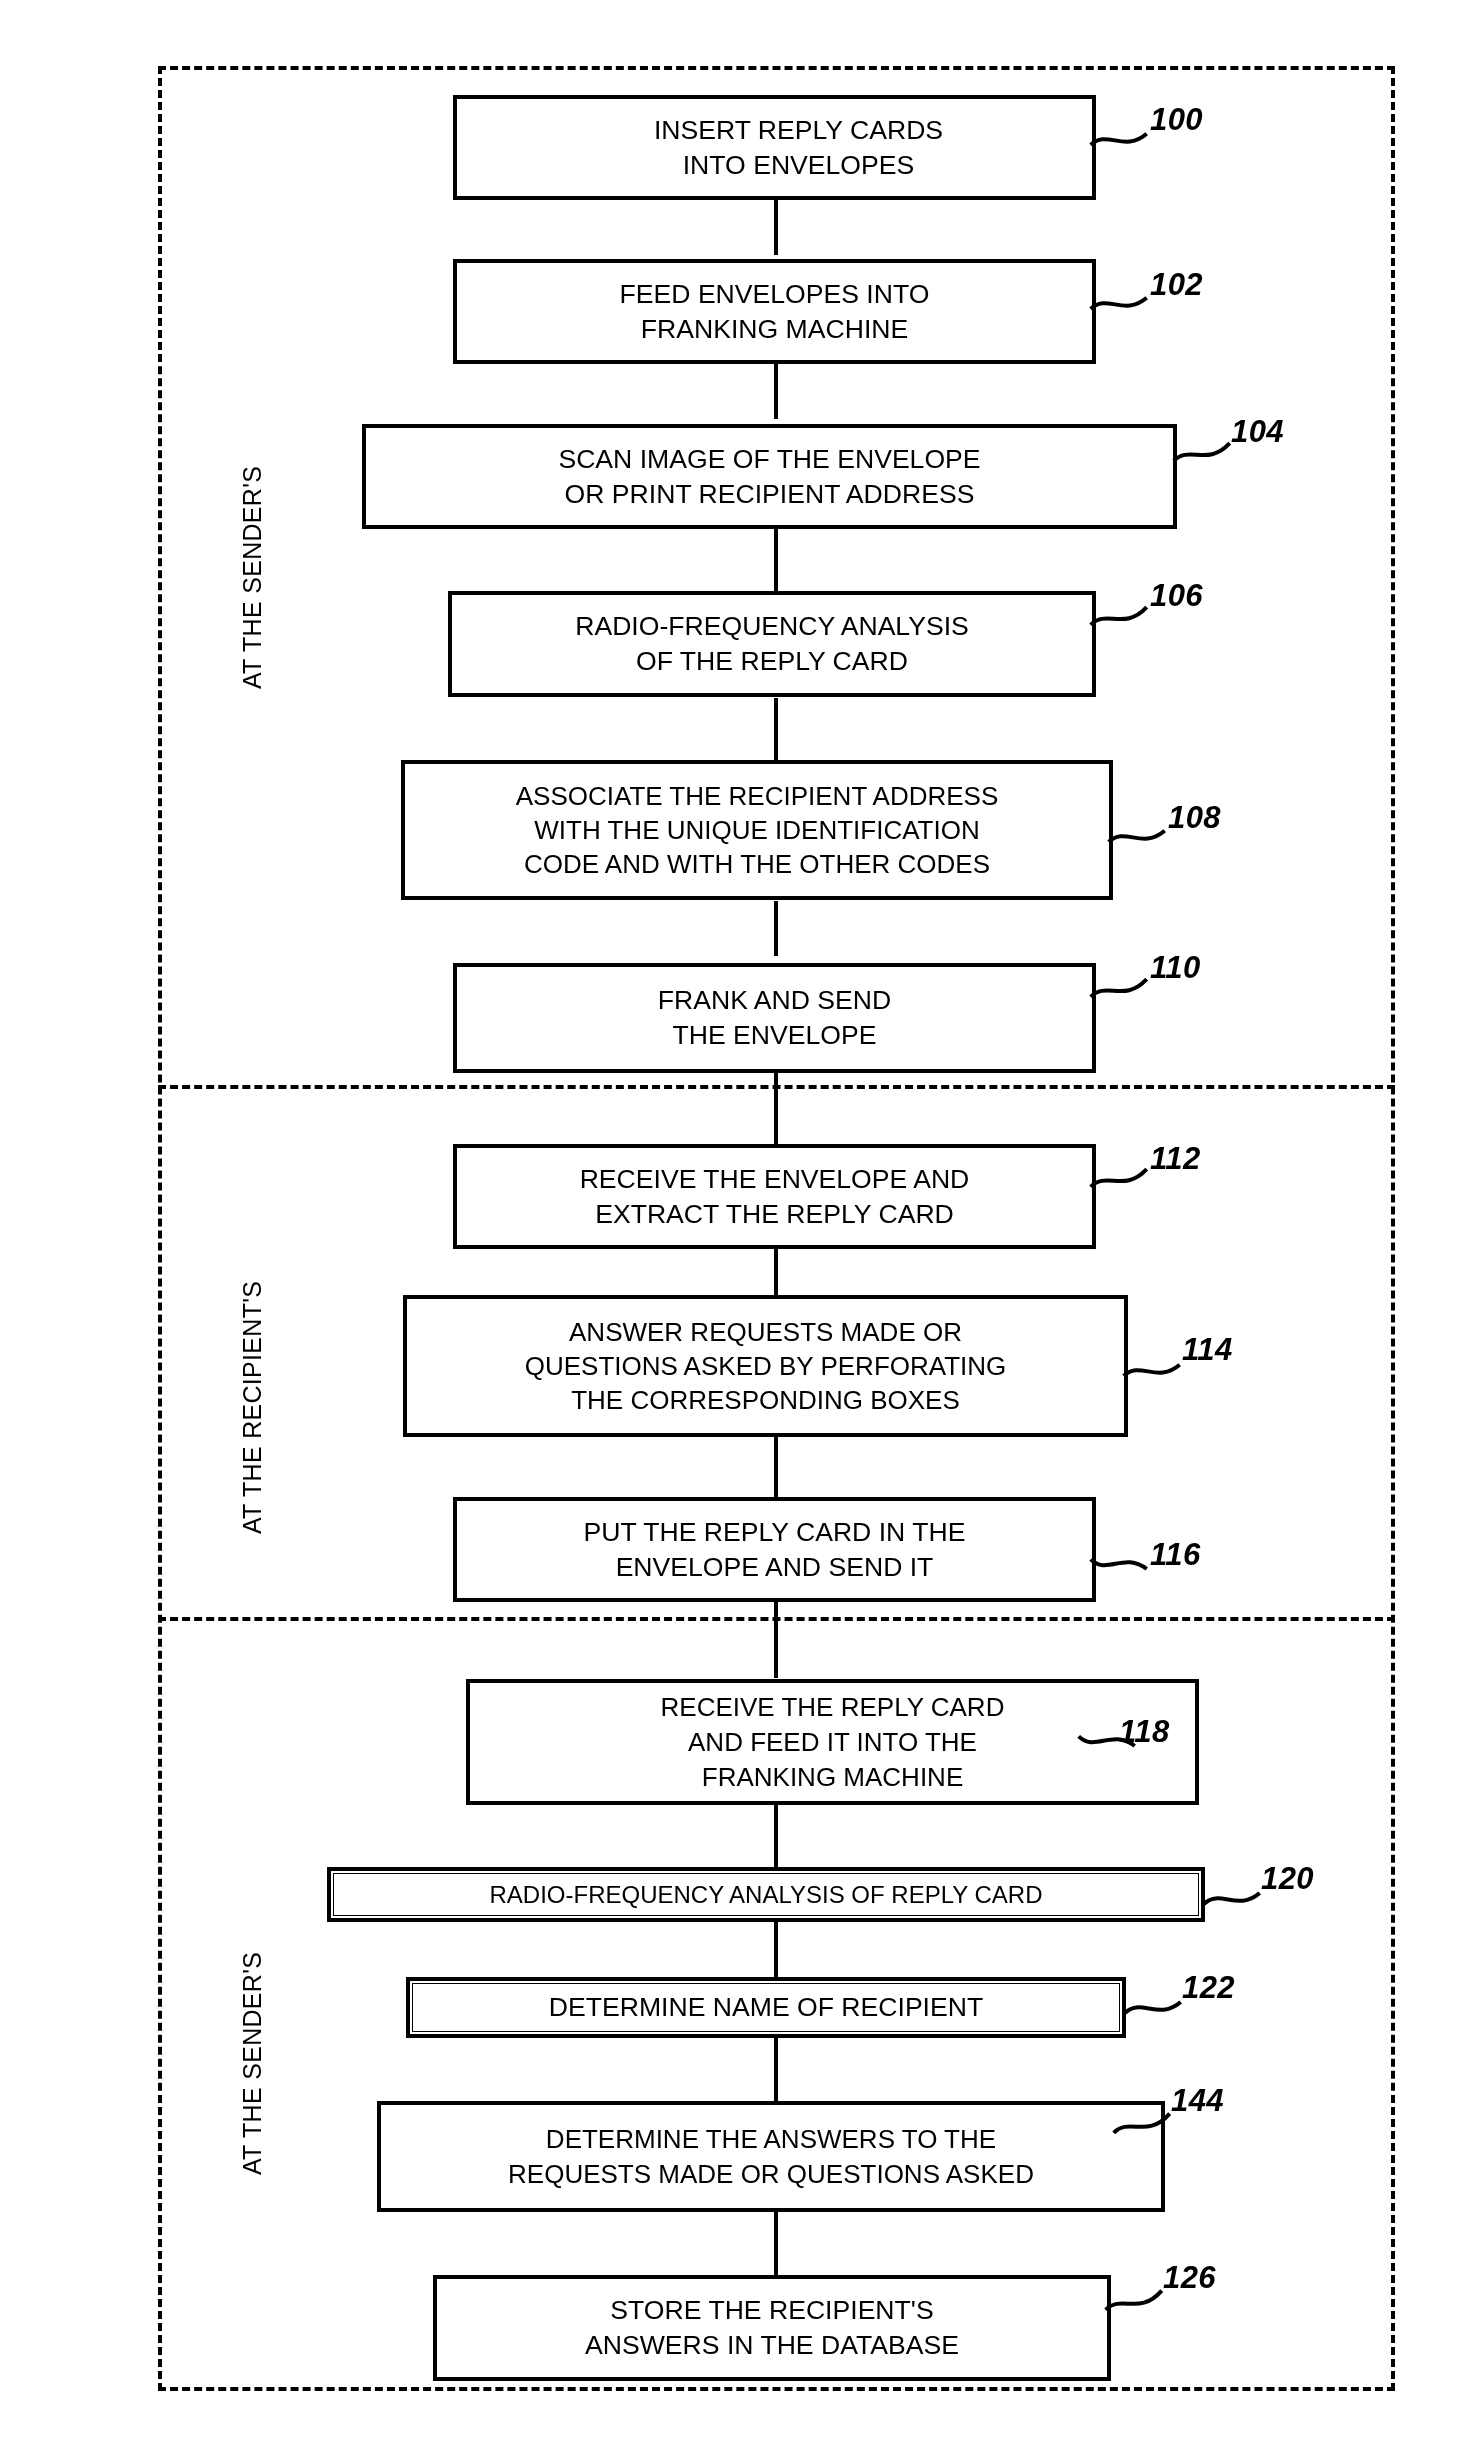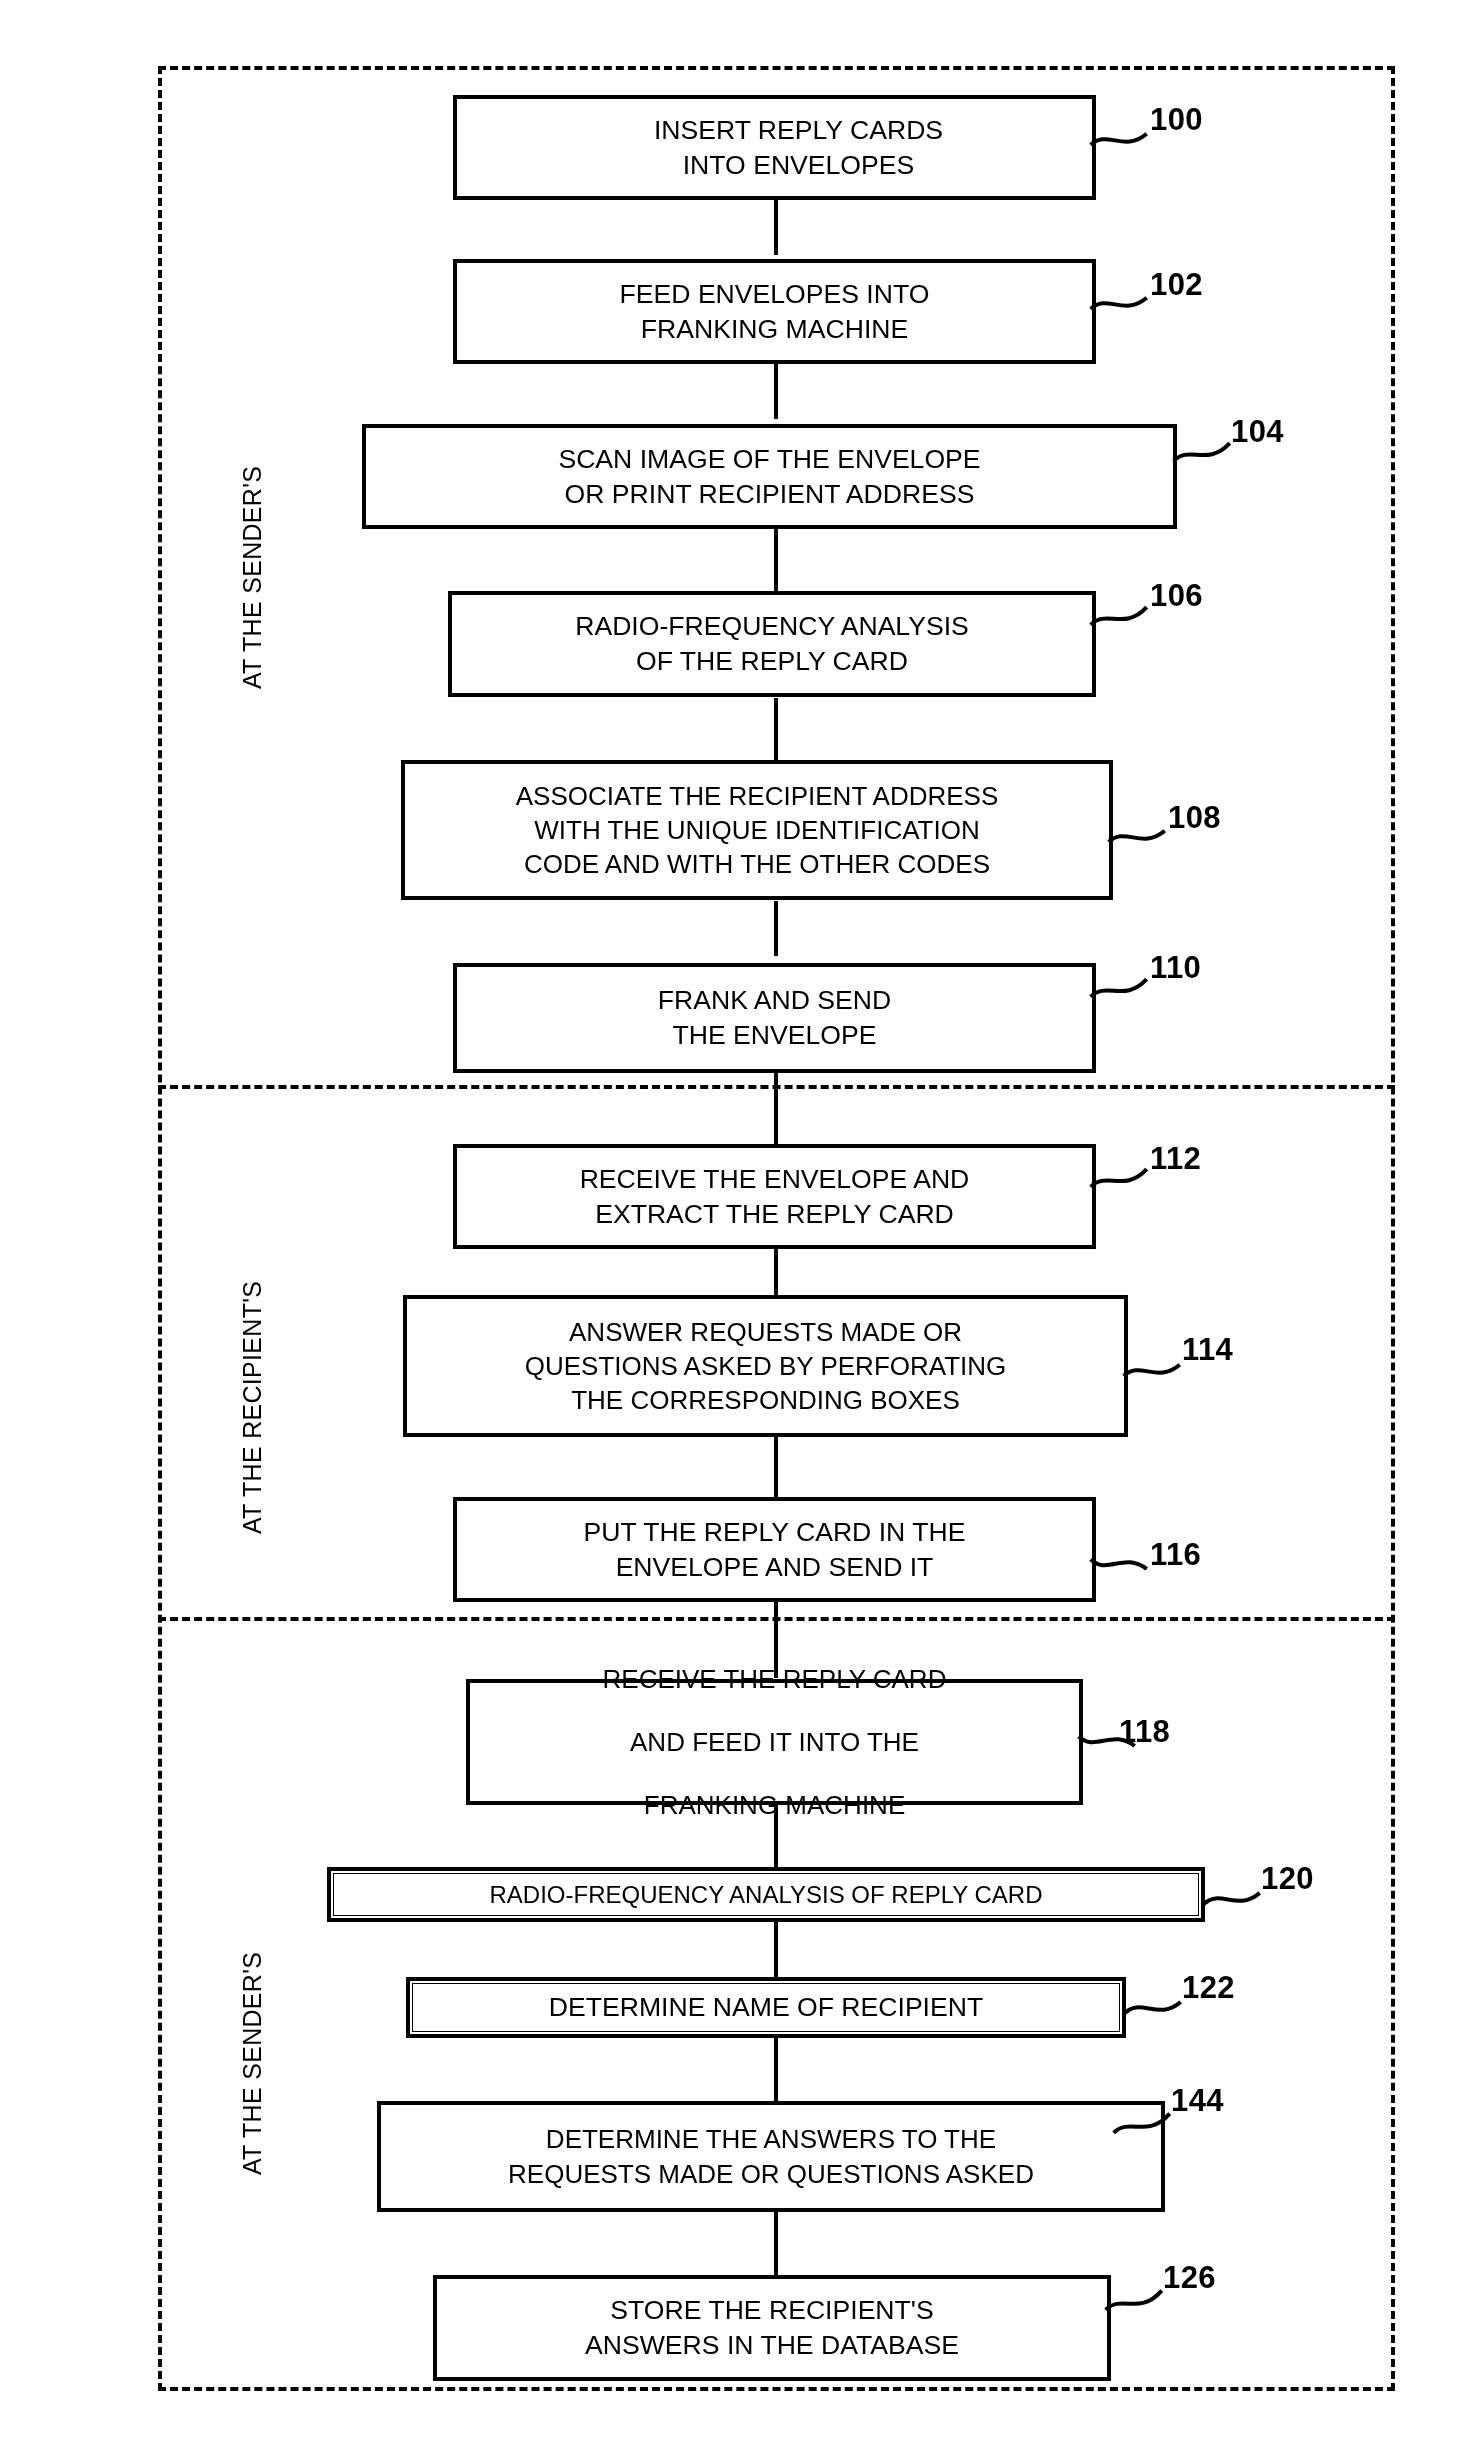--- a/index.html
+++ b/index.html
@@ -93,20 +93,21 @@
   }
 
   
   .ref {
     position: absolute;
     font-size: 31px;
     font-weight: bold;
     letter-spacing: 0.4px;
     white-space: nowrap;
     z-index: 4;
+    font-style: italic;
   }
   .leader {
     position: absolute;
     z-index: 4;
     overflow: visible;
   }
 </style>
 </head>
 <body>
 
@@ -174,21 +175,21 @@
     <span class="line">ANSWER REQUESTS MADE OR</span>
     <span class="line">QUESTIONS ASKED BY PERFORATING</span>
     <span class="line">THE CORRESPONDING BOXES</span>
   </div>
 
   <div class="node" style="left:453px; top:1497px; width:643px; height:105px;">
     <span class="line">PUT THE REPLY CARD IN THE</span>
     <span class="line">ENVELOPE AND SEND IT</span>
   </div>
 
-  <div class="node" style="left:466px; top:1679px; width:617px; height:126px; font-size:26px; line-height:35px;gap:28px;">
+  <div class="node" style="left:466px; top:1679px; width:733px; height:126px; font-size:26px; line-height:35px;">
     <span class="line">RECEIVE THE REPLY CARD</span>
     <span class="line">AND FEED IT INTO THE</span>
     <span class="line">FRANKING MACHINE</span>
   </div>
 
   <div class="node double" style="left:327px; top:1867px; width:878px; height:55px; font-size:24px;">
     <span class="line">RADIO-FREQUENCY ANALYSIS OF REPLY CARD</span>
   </div>
 
   <div class="node" style="left:377px; top:2101px; width:788px; height:111px; font-size:26px; line-height:35px;">

